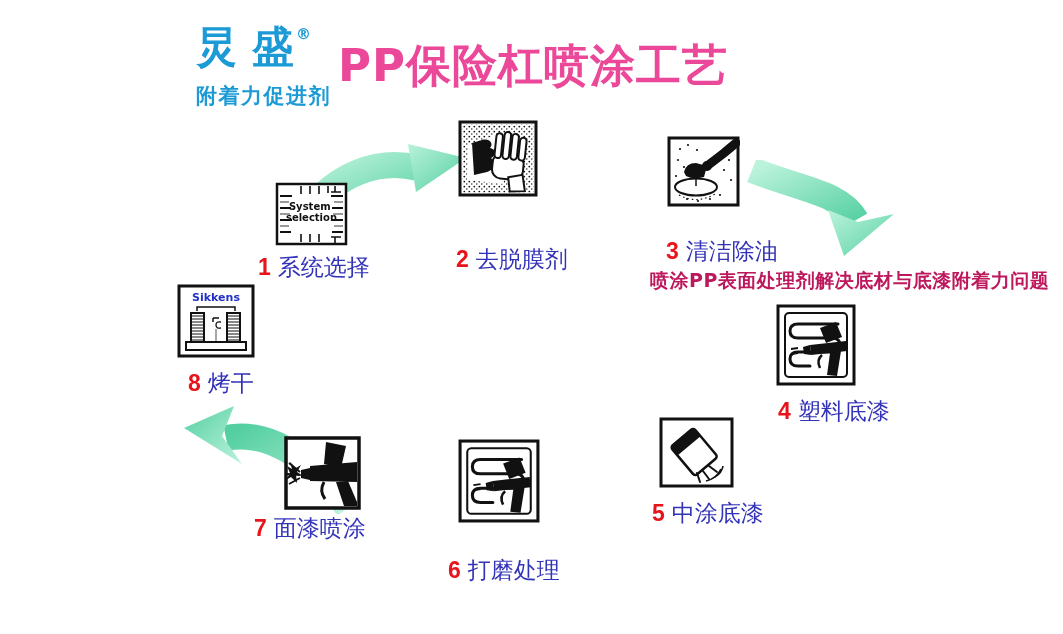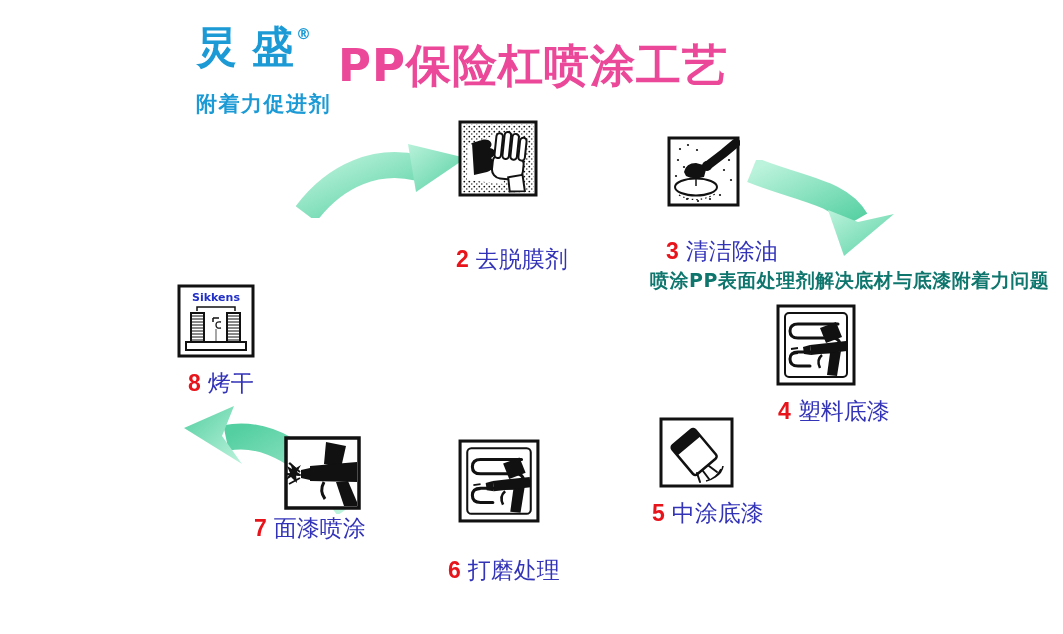--- a/index.html
+++ b/index.html
@@ -5,28 +5,28 @@
 <style>
   html,body{margin:0;padding:0;background:#fff;}
   .stage{
     position:relative;width:1063px;height:634px;background:#ffffff;
     font-family:"DejaVu Sans","Liberation Sans",sans-serif;overflow:hidden;
   }
   
   .logo{position:absolute;left:196px;top:24px;color:#1B9AD5;text-align:left;}
   .logo .brand{font-size:42px;font-weight:bold;letter-spacing:14px;line-height:1.1;white-space:nowrap;}
   .logo .reg{font-size:15px;font-weight:bold;vertical-align:22px;letter-spacing:0;margin-left:-12px;}
-  .logo .tagline{font-size:21px;font-weight:bold;letter-spacing:1.5px;margin-top:20px;white-space:nowrap;}
+  .logo .tagline{font-size:21px;font-weight:bold;letter-spacing:1.5px;margin-top:12px;white-space:nowrap;}
   .title{
     position:absolute;left:338px;top:36px;color:#ec4899;font-size:45px;font-weight:bold;
     letter-spacing:1px;white-space:nowrap;
   }
   
   .note{
-    position:absolute;left:650px;top:268px;width:400px;color:#0f766e;
+    position:absolute;left:650px;top:268px;width:400px;color:#be185d;
     font-size:19px;font-weight:bold;white-space:nowrap;letter-spacing:0.5px;
   }
   
   .step{position:absolute;z-index:2;}
   .step svg.icon{position:absolute;left:0;top:0;}
   .step .lbl{position:absolute;white-space:nowrap;font-size:23px;}
   .step .num{color:#E8141B;font-weight:bold;font-family:"Liberation Sans","DejaVu Sans",sans-serif;margin-right:7px;}
   .step .txt{color:#3333B8;font-family:"DejaVu Serif","Liberation Serif",serif;}
   
   .arrow{position:absolute;z-index:1;}
@@ -71,20 +71,40 @@
     <defs>
       <linearGradient id="gC" x1="1" y1="1" x2="0" y2="0">
         <stop offset="0" stop-color="#BCF3DC"></stop>
           <stop offset="1" stop-color="#54CFA2"></stop>
       </linearGradient>
     </defs>
     <path d="M176 116 C 138 62 92 38 54 46" stroke="url(#gC)" stroke-width="26" fill="none"></path>
     <polygon points="62,14 50,44 70,72 12,36" fill="url(#gC)"></polygon>
   </svg>
 
+  <div class="step" style="left:275px;top:182px;width:73px;height:64px;">
+    <svg class="icon" width="73" height="64" viewBox="0 0 73 64">
+      <rect x="2" y="2" width="69" height="60" fill="#fff" stroke="#111" stroke-width="2.5"></rect>
+      <path d="M26 4v8 M35 4v8 M44 4v8 M53 4v7" stroke="#111" stroke-width="1.6" fill="none"></path>
+      <path d="M56 10h10 M60 4v6" stroke="#111" stroke-width="1.6" fill="none"></path>
+      <path d="M26 52v8 M35 52v8 M44 52v8" stroke="#111" stroke-width="1.6" fill="none"></path>
+      <path d="M56 55h10 M60 55v6" stroke="#111" stroke-width="1.6" fill="none"></path>
+      <path d="M5 14h12 M5 26h11 M5 38h12 M5 50h11" stroke="#111" stroke-width="2" fill="none"></path>
+      <path d="M5 20h9 M5 32h10 M5 44h9" stroke="#9a9a9a" stroke-width="2" fill="none"></path>
+      <path d="M56 14h12 M57 26h11 M56 38h12 M57 50h11" stroke="#111" stroke-width="2" fill="none"></path>
+      <path d="M59 20h9 M58 32h10 M59 44h9" stroke="#9a9a9a" stroke-width="2" fill="none"></path>
+      <text x="36.5" y="28" font-size="10" font-weight="bold" text-anchor="middle" fill="#111" font-family="DejaVu Sans, sans-serif">
+        <tspan>System</tspan>
+        <tspan x="36.5" dy="11">selection</tspan>
+      </text>
+    </svg>
+    <div class="lbl" style="left:-17px;top:70px;">
+      <span class="num">1</span><span class="txt">系统选择</span>
+    </div>
+  </div>
 
   <div class="step" style="left:458px;top:120px;width:80px;height:77px;">
     <svg class="icon" width="80" height="77" viewBox="0 0 80 77">
       <defs>
         <pattern id="stip" width="5" height="5" patternUnits="userSpaceOnUse">
           <circle cx="1.3" cy="1.6" r="0.9" fill="#111"></circle>
             <circle cx="3.8" cy="4" r="0.7" fill="#111"></circle>
         </pattern>
       </defs>
       <rect x="2" y="2" width="76" height="73" fill="#fff" stroke="#111" stroke-width="3"></rect>

